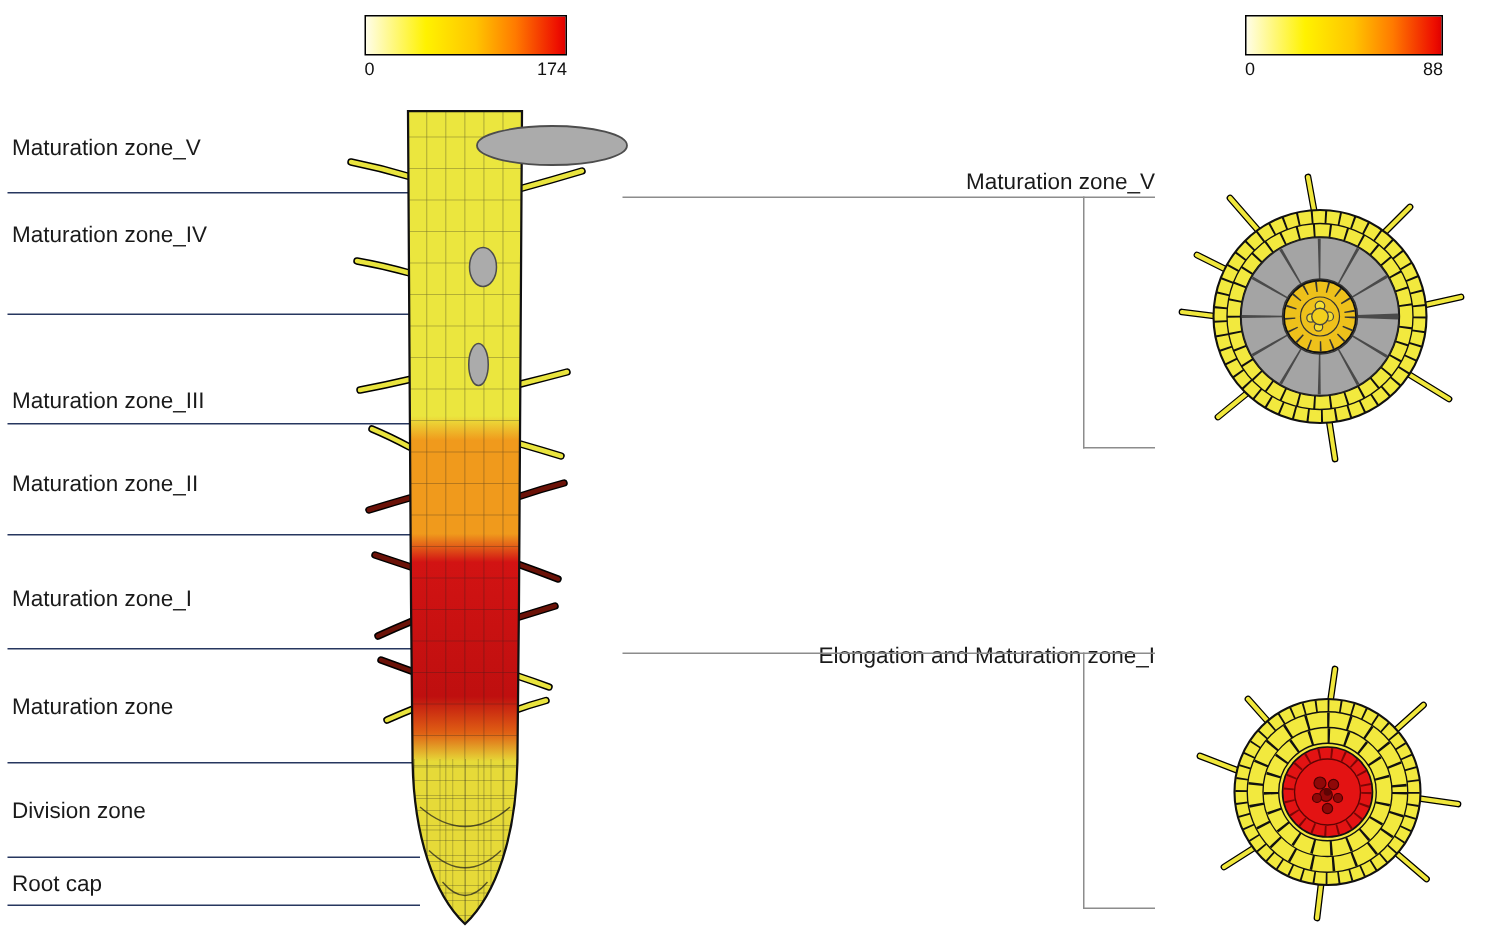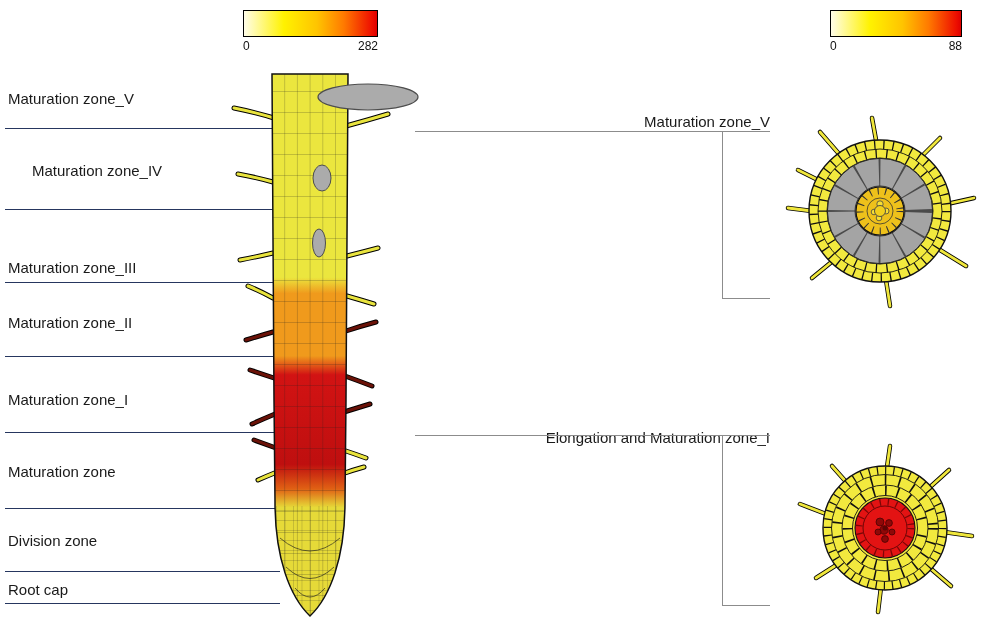--- a/index.html
+++ b/index.html
@@ -30,34 +30,34 @@
 </style>
 </head>
 <body>
 
 <div id="figure">
 
   <div class="colorbar" style="left:243px;top:10px;width:135px;">
     <div class="bar"></div>
     <div class="labels">
       <span>0</span>
-      <span>282</span>
+      <span>174</span>
     </div>
   </div>
 
   <div class="colorbar" style="left:830px;top:10px;width:132px;">
     <div class="bar"></div>
     <div class="labels">
       <span>0</span>
       <span>88</span>
     </div>
   </div>
 
   <div class="zone-label" style="top:90px;">Maturation zone_V</div>
-  <div class="zone-label" style="top:162px;margin-left:24px;">Maturation zone_IV</div>
+  <div class="zone-label" style="top:148px;">Maturation zone_IV</div>
   <div class="zone-label" style="top:241px;margin-top:18px;">Maturation zone_III</div>
   <div class="zone-label" style="top:314px;">Maturation zone_II</div>
   <div class="zone-label" style="top:391px;">Maturation zone_I</div>
   <div class="zone-label" style="top:463px;">Maturation zone</div>
   <div class="zone-label" style="top:532px;">Division zone</div>
   <div class="zone-label" style="top:581px;">Root cap</div>
 
   <div class="zone-line" style="top:128px;"></div>
   <div class="zone-line" style="top:209px;"></div>
   <div class="zone-line" style="top:282px;"></div>

